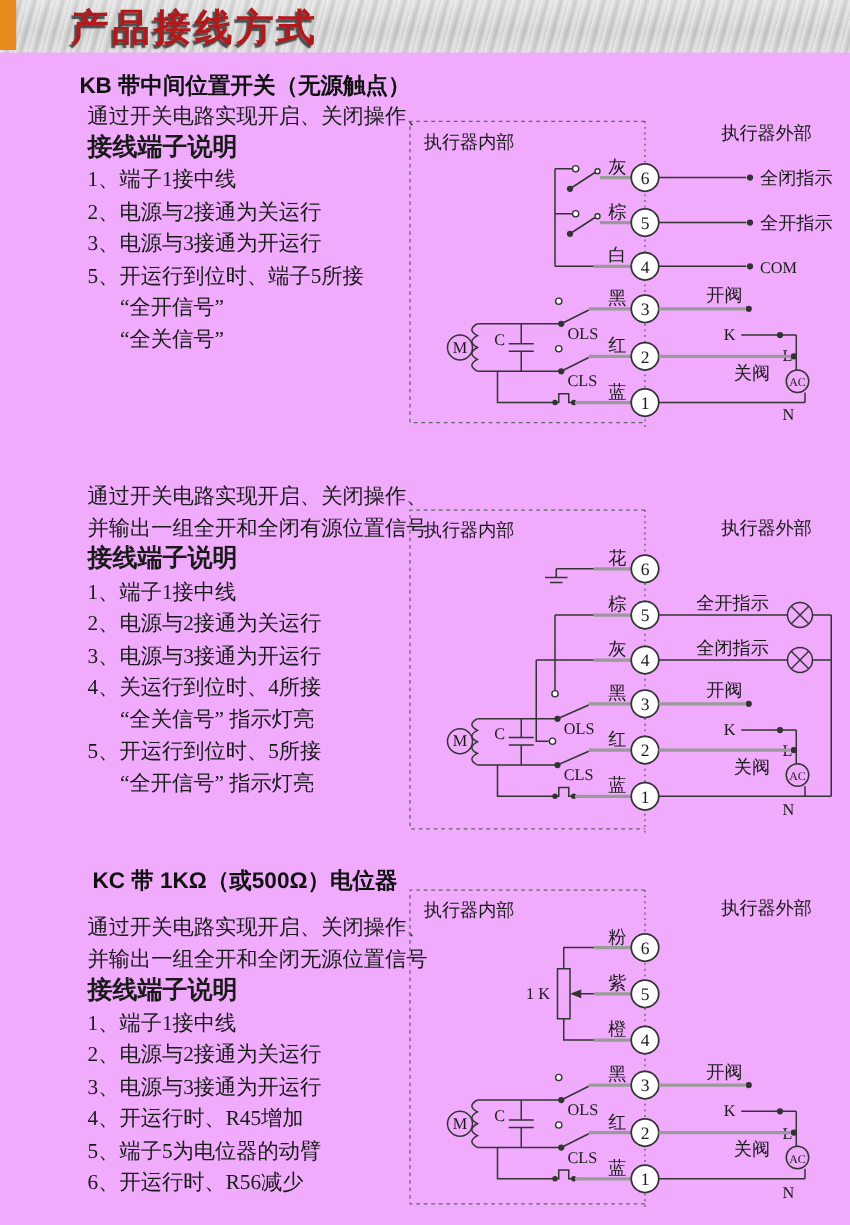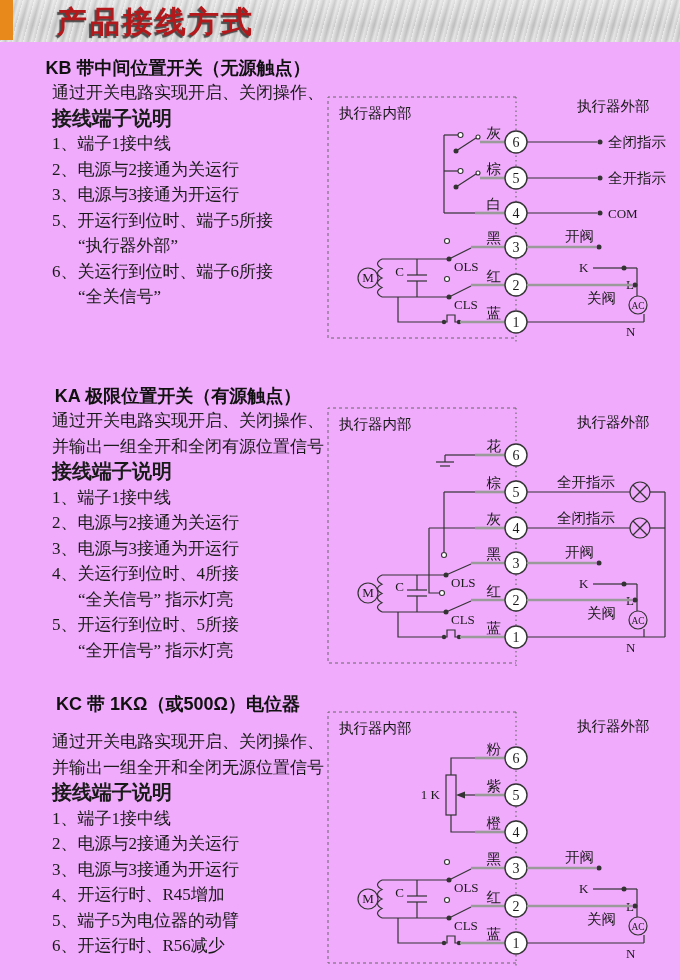--- a/index.html
+++ b/index.html
@@ -12,21 +12,21 @@
       repeating-linear-gradient(105deg,
         rgba(255,255,255,.55) 0px, rgba(255,255,255,0) 3px,
         rgba(0,0,0,.07) 5px, rgba(255,255,255,.4) 8px, rgba(0,0,0,0) 11px),
       linear-gradient(to bottom,#dedede 0%,#cccccc 60%,#d6d6d6 100%);}
   .banner-accent{position:absolute;left:0;top:0;width:13px;height:40px;background:#E8891C;}
   .banner-title{position:absolute;left:57px;top:2px;
     font-family:"Liberation Sans",sans-serif;font-weight:bold;font-size:30px;
     letter-spacing:3px;color:#B5181B;text-shadow:-2px 2px 1px #4a4a4a;}
 
   
-  .sec{position:absolute;left:14px;width:328px;}
+  .sec{position:absolute;left:0;width:328px;padding-left:32px;}
   .sec-title{font-family:"Liberation Sans",sans-serif;font-weight:bold;font-size:18px;
     line-height:24px;text-align:center;color:#111;white-space:nowrap;}
   .line{font-size:17px;line-height:25.5px;padding-left:38px;white-space:nowrap;font-family:Liberation Serif, serif;}
   .subhead{font-family:"Liberation Sans",sans-serif;font-weight:bold;font-size:20px;
     line-height:25.5px;padding-left:38px;}
   .indent{padding-left:64px;}
   .gap-top{margin-top:13px;}
   #sec-kb{top:56px;} #sec-ka{top:384px;} #sec-kc{top:692px;}
 
   
@@ -57,27 +57,25 @@
   </div>
 
   <div class="sec" id="sec-kb">
     <div class="sec-title">KB 带中间位置开关（无源触点）</div>
     <div class="line">通过开关电路实现开启、关闭操作、</div>
     <div class="subhead">接线端子说明</div>
     <div class="line">1、端子1接中线</div>
     <div class="line">2、电源与2接通为关运行</div>
     <div class="line">3、电源与3接通为开运行</div>
     <div class="line">5、开运行到位时、端子5所接</div>
-    <div class="line indent">“执行器外部”</div>
-    <div class="line">6、关运行到位时、端子6所接</div>
+    <div class="line indent">“全开信号”</div>
     <div class="line indent">“全关信号”</div>
   </div>
 
   <div class="sec" id="sec-ka">
-    <div class="sec-title">KA 极限位置开关（有源触点）</div>
     <div class="line">通过开关电路实现开启、关闭操作、</div>
     <div class="line">并输出一组全开和全闭有源位置信号</div>
     <div class="subhead">接线端子说明</div>
     <div class="line">1、端子1接中线</div>
     <div class="line">2、电源与2接通为关运行</div>
     <div class="line">3、电源与3接通为开运行</div>
     <div class="line">4、关运行到位时、4所接</div>
     <div class="line indent">“全关信号” 指示灯亮</div>
     <div class="line">5、开运行到位时、5所接</div>
     <div class="line indent">“全开信号” 指示灯亮</div>

